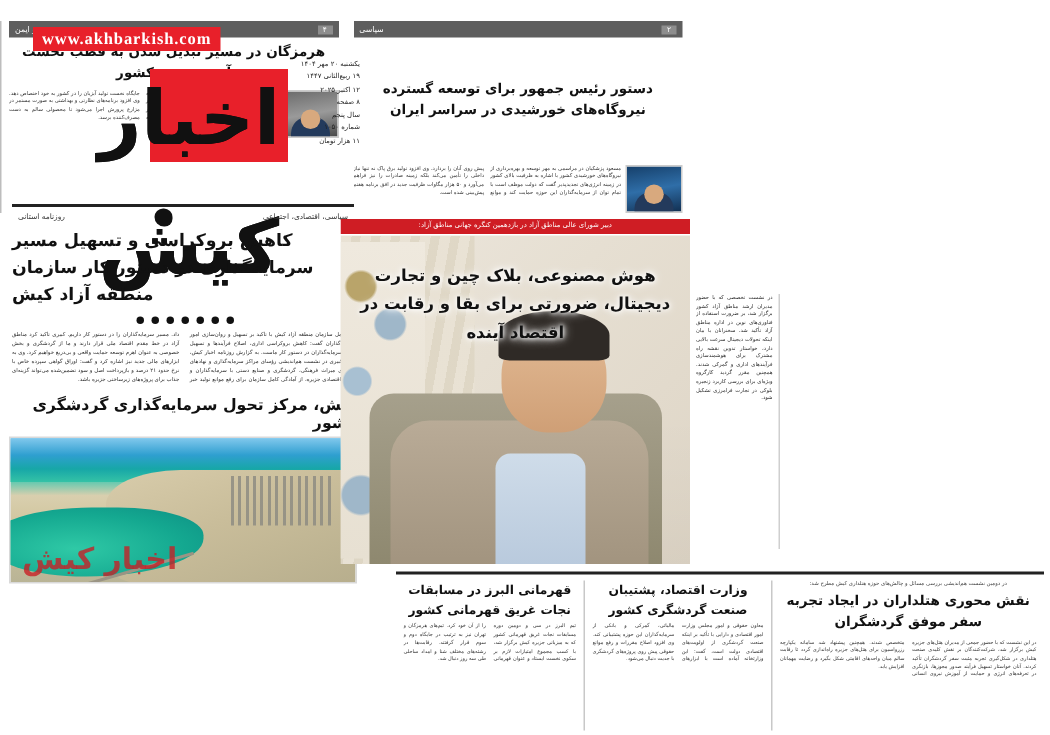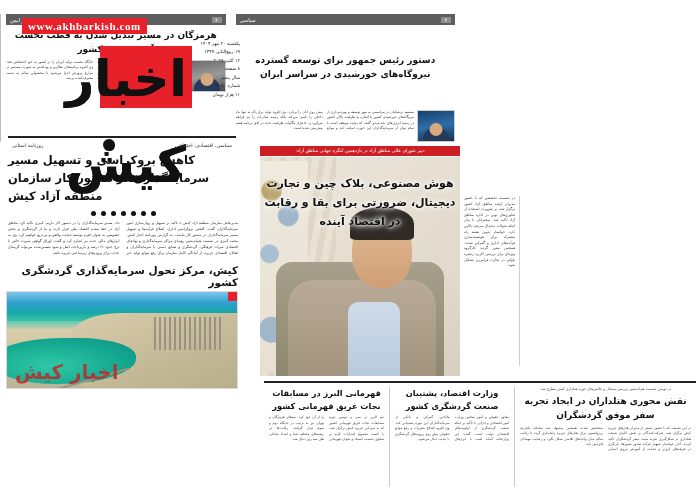--- a/index.html
+++ b/index.html
@@ -156,21 +156,21 @@
     position:absolute;left:8px;bottom:6px;
     font-size:20px;font-weight:bold;color:rgba(200,30,36,.78);
     direction:rtl;line-height:1;
   }
   .cap-strip{
     position:absolute;right:0;top:0;width:9px;height:9px;background:#e8202a;
   }
 
   
   .center-main{
-    position:absolute;top:146px;right:240px;width:200px;height:230px;
+    position:absolute;top:146px;right:240px;width:233px;height:230px;
     overflow:hidden;
   }
   .kicker{
     background:#cf1d24;color:#fff;font-size:4.6px;line-height:1.8;
     text-align:center;padding:1px 3px;direction:rtl;white-space:nowrap;
     overflow:hidden;
   }
   .main-photo{
     position:absolute;inset:0;top:11px;
     background:

